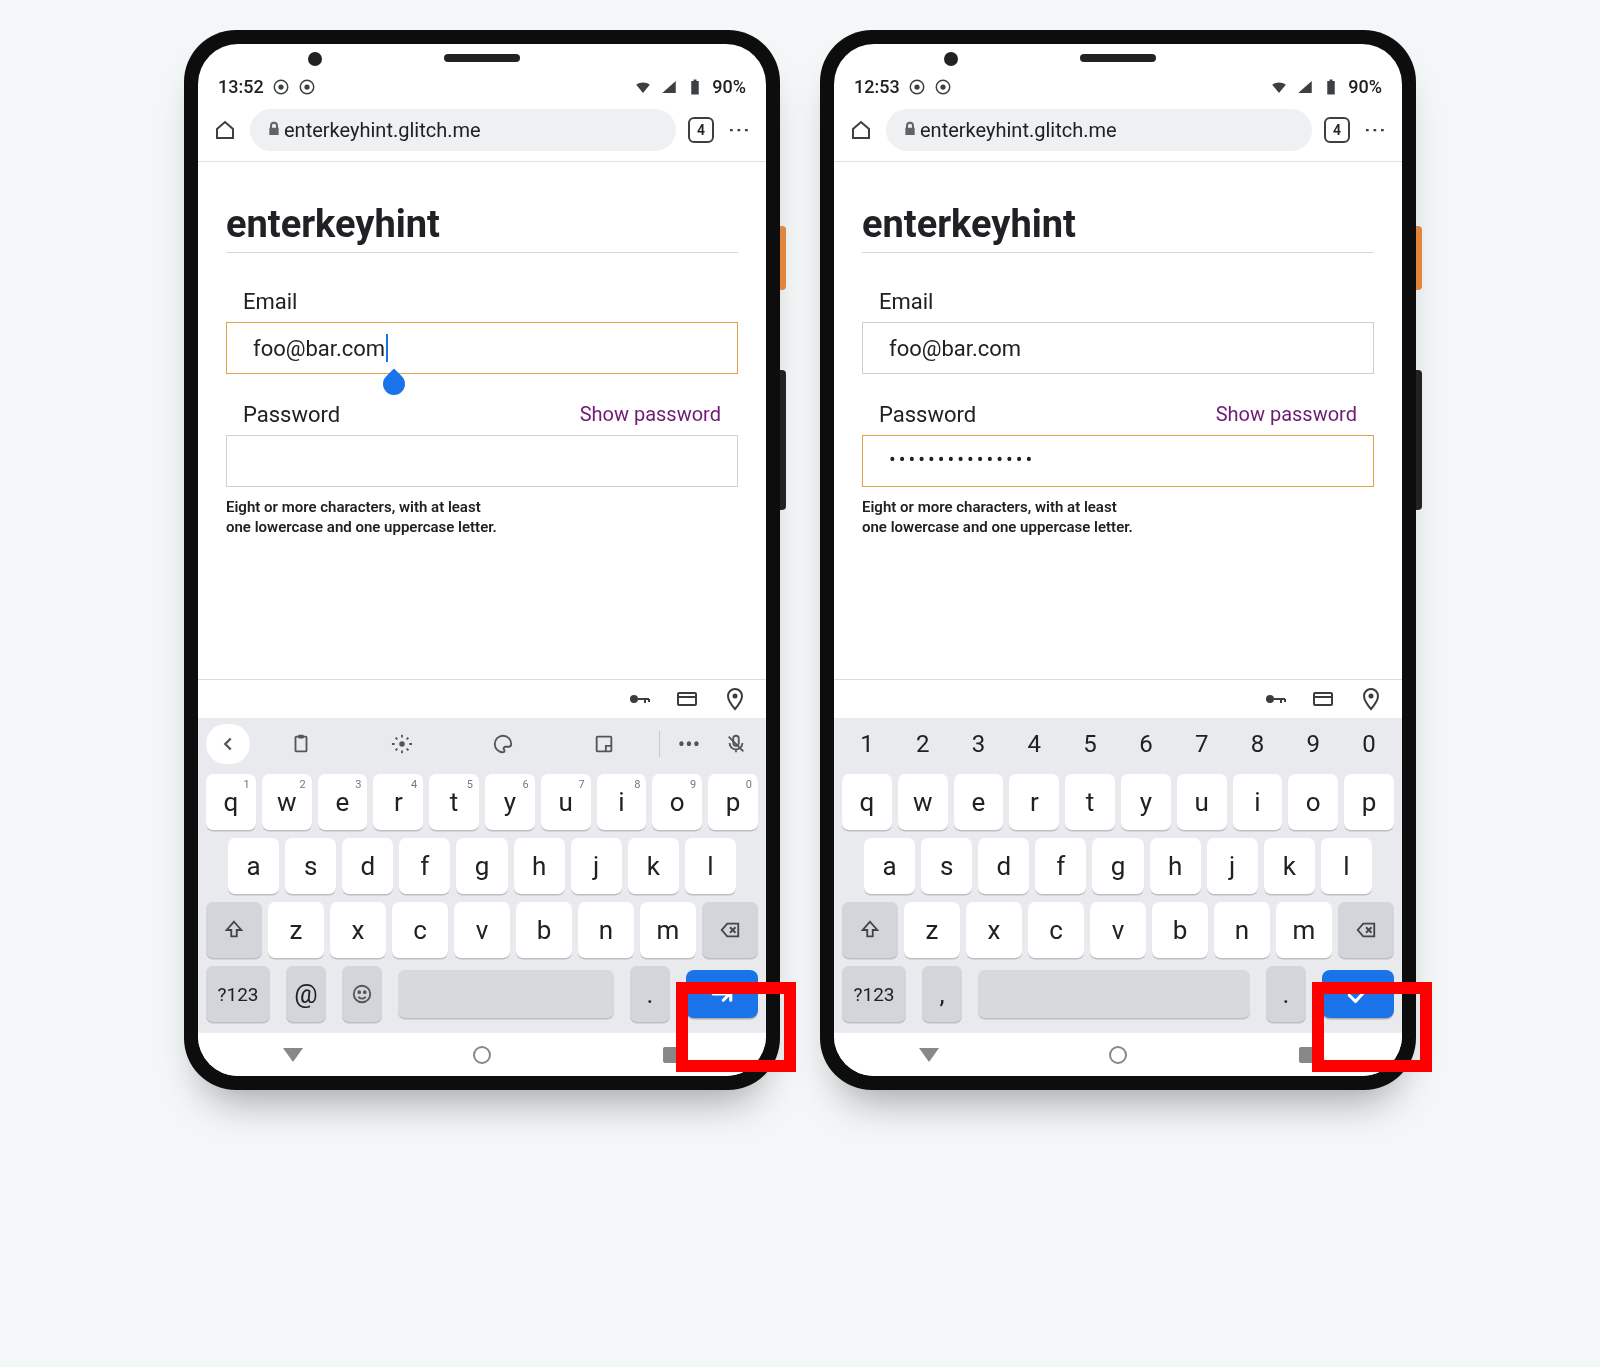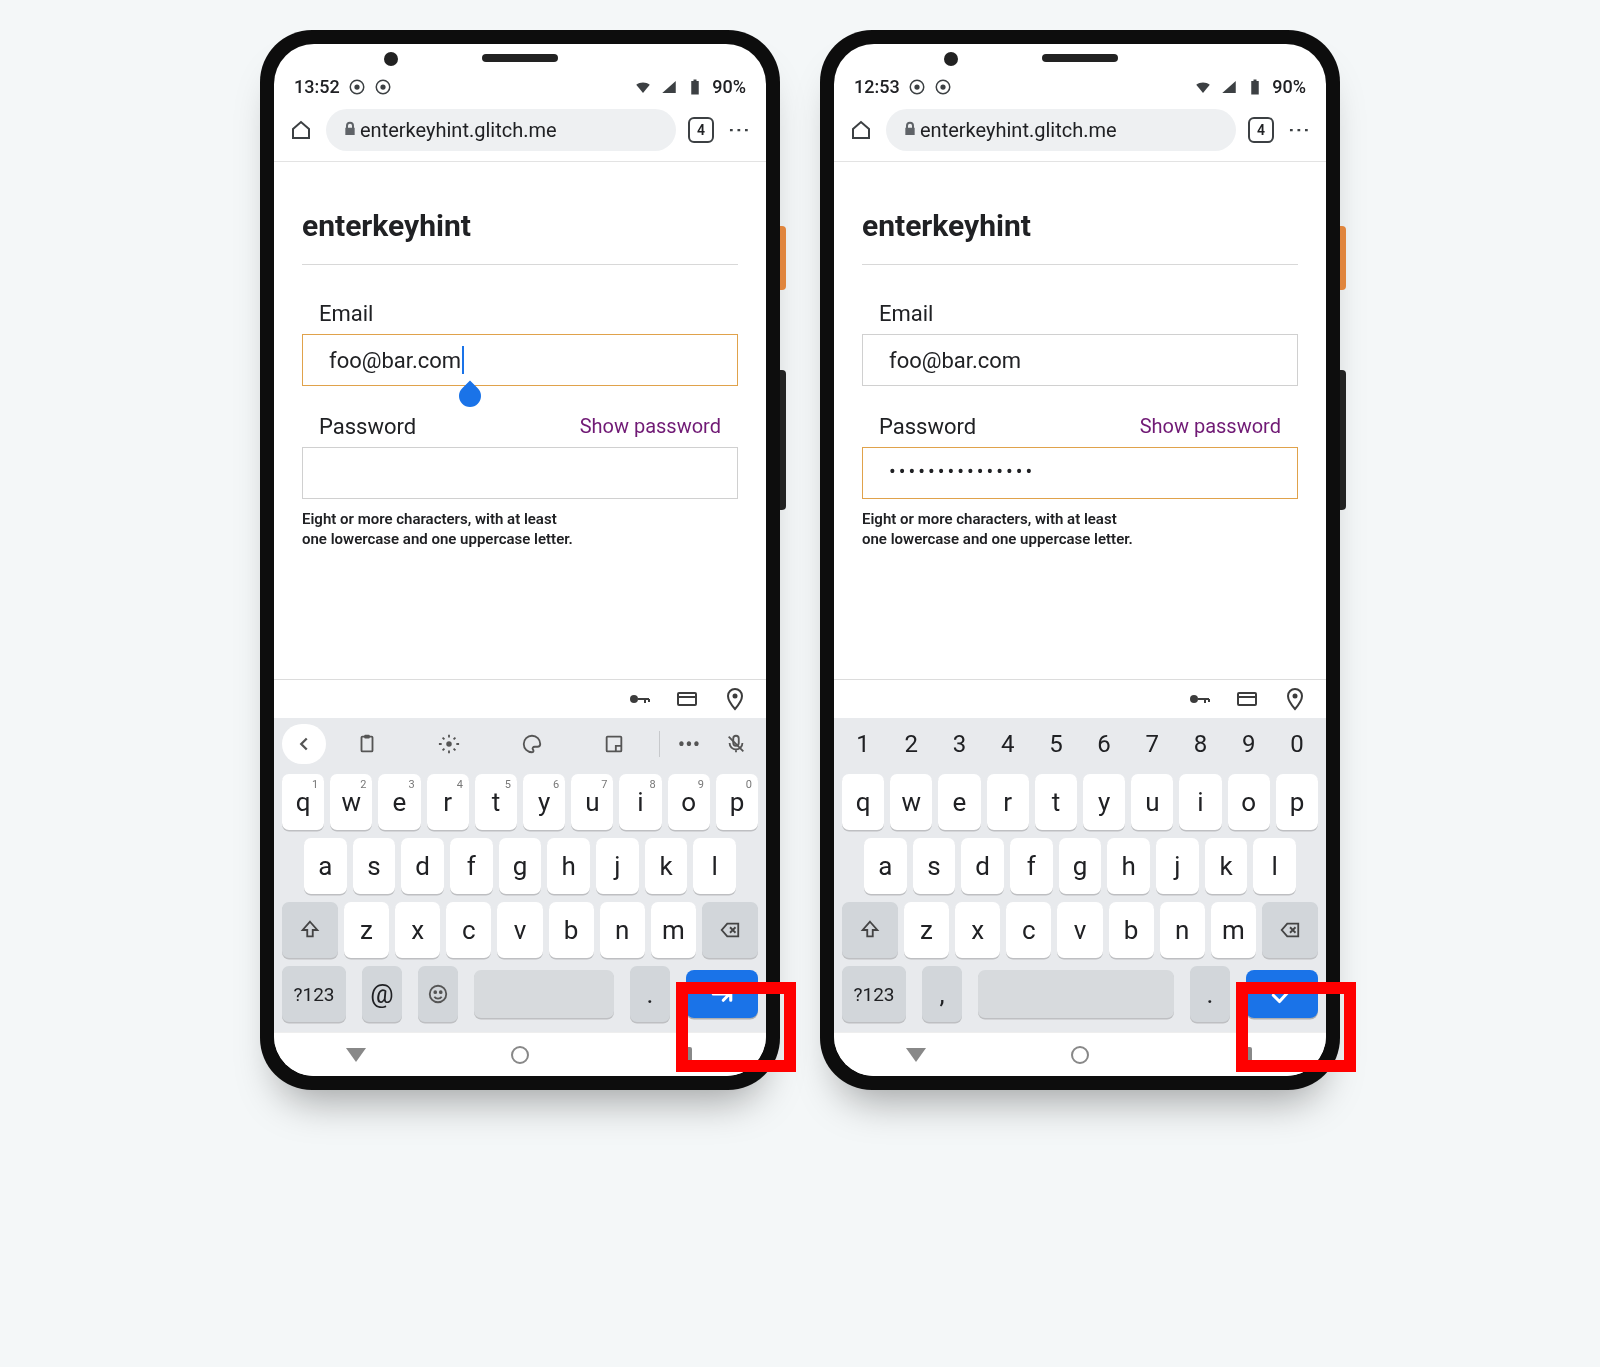--- a/index.html
+++ b/index.html
@@ -25,21 +25,21 @@
     font-family:Roboto,Arial,sans-serif;
     color:var(--txt);
     display:flex;
     justify-content:center;
     gap:40px;
     padding:30px 10px 80px;
     min-width:1600px;
   }
   
   .phone{
-    width:520px;
+    width:596px;
     height:1060px;
     background:var(--bezel);
     border-radius:52px;
     padding:14px;
     position:relative;
     box-shadow:0 28px 40px -18px rgba(0,0,0,.35);
   }
   .phone::after{ 
     content:"";
     position:absolute;
@@ -105,21 +105,21 @@
     display:flex;align-items:center;gap:2px;
     padding:0 16px;
     font-size:20px;
     color:var(--txt);
   }
   .lock-ic svg{width:16px;height:16px;fill:#5f6368}
   .tab-ic{border:2.2px solid #3c4043;border-radius:6px;width:26px;height:26px;font-size:14px;font-weight:600;display:flex;align-items:center;justify-content:center}
   .dots-ic{font-size:22px;letter-spacing:0;color:#3c4043;writing-mode:vertical-rl}
   
   .page{flex:1;padding:26px 28px 6px;display:flex;flex-direction:column}
-  h1{margin:20px 0 8px;font-size:30px;font-weight:700;border-bottom:1px solid #d8d8d8;padding-bottom:21px}
+  h1{margin:14px 0 8px;font-size:38px;font-weight:700;border-bottom:1px solid #d8d8d8;padding-bottom:6px}
   .field-label{font-size:22px;margin:28px 17px 8px;display:flex;justify-content:space-between;align-items:flex-start}
   .show-pw{font-size:20px;font-weight:400;color:#701a75}
   .input{
     width:100%;
     border:1px solid var(--border-grey);
     height:52px;
     padding:0 26px;
     font-size:22px;
     background:#fff;
     display:flex;align-items:center;

